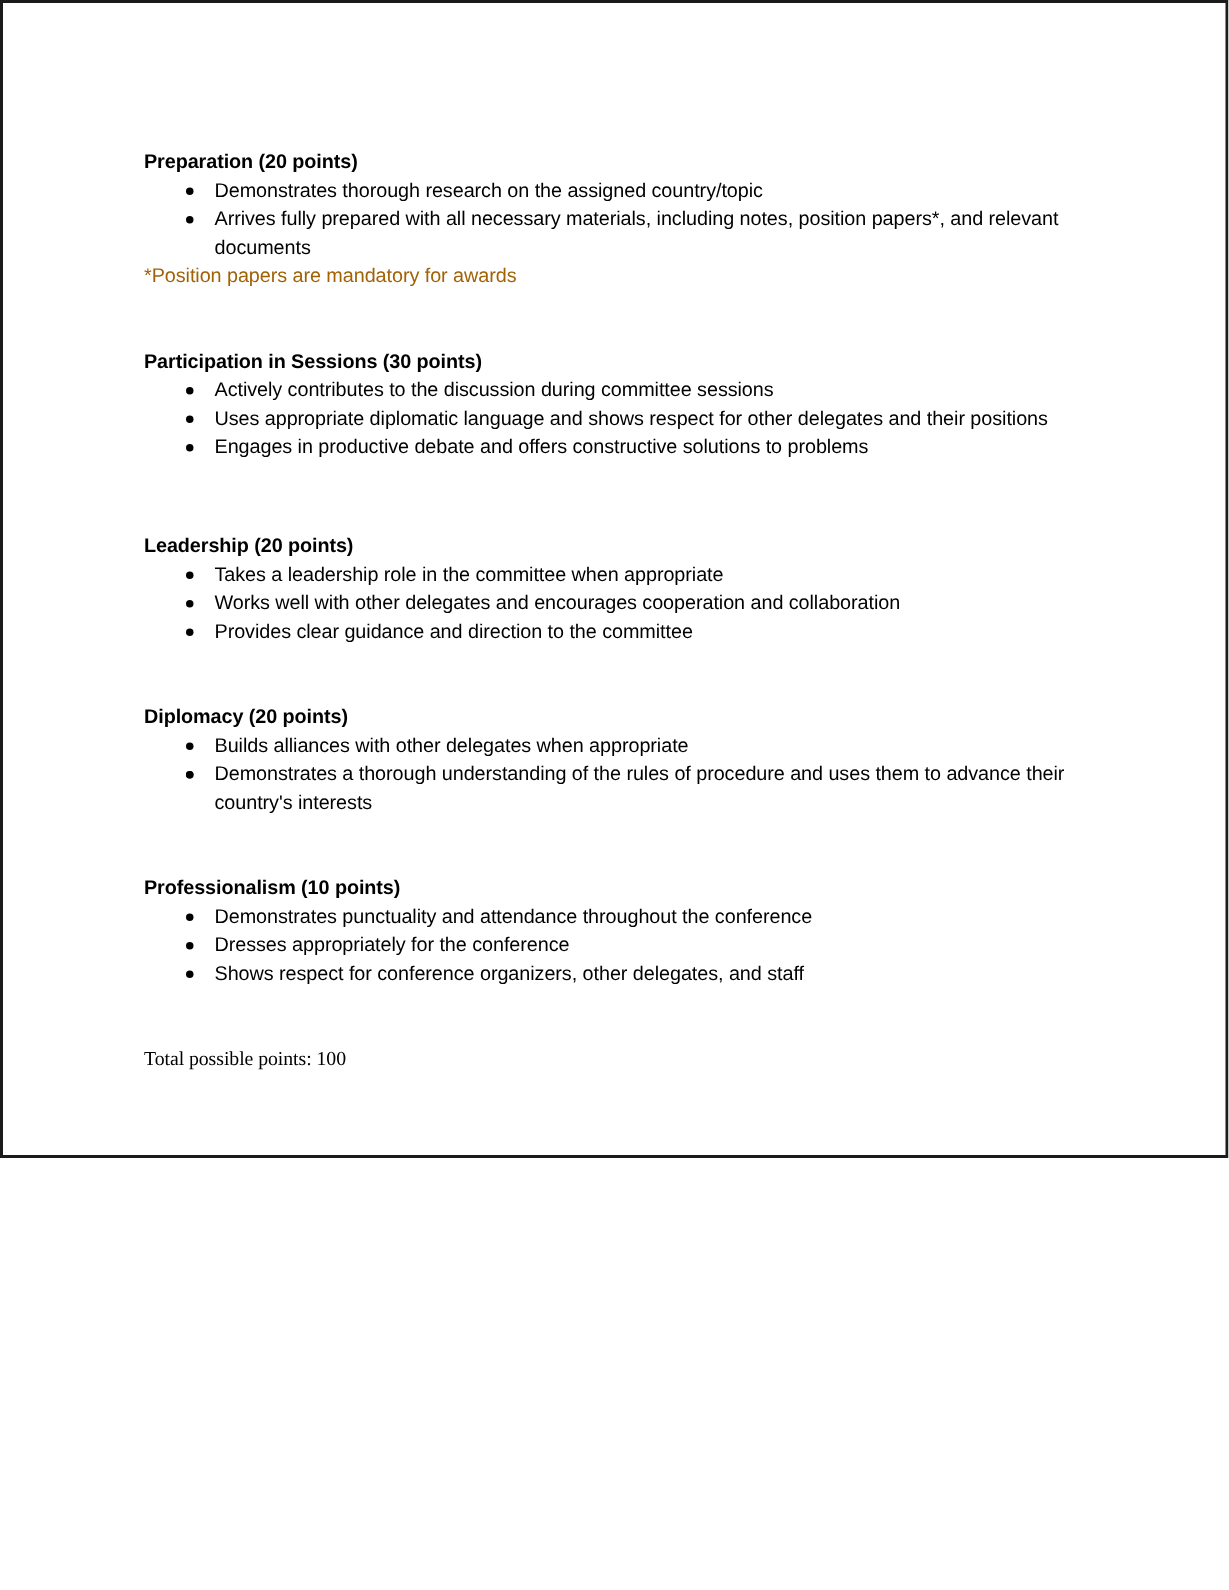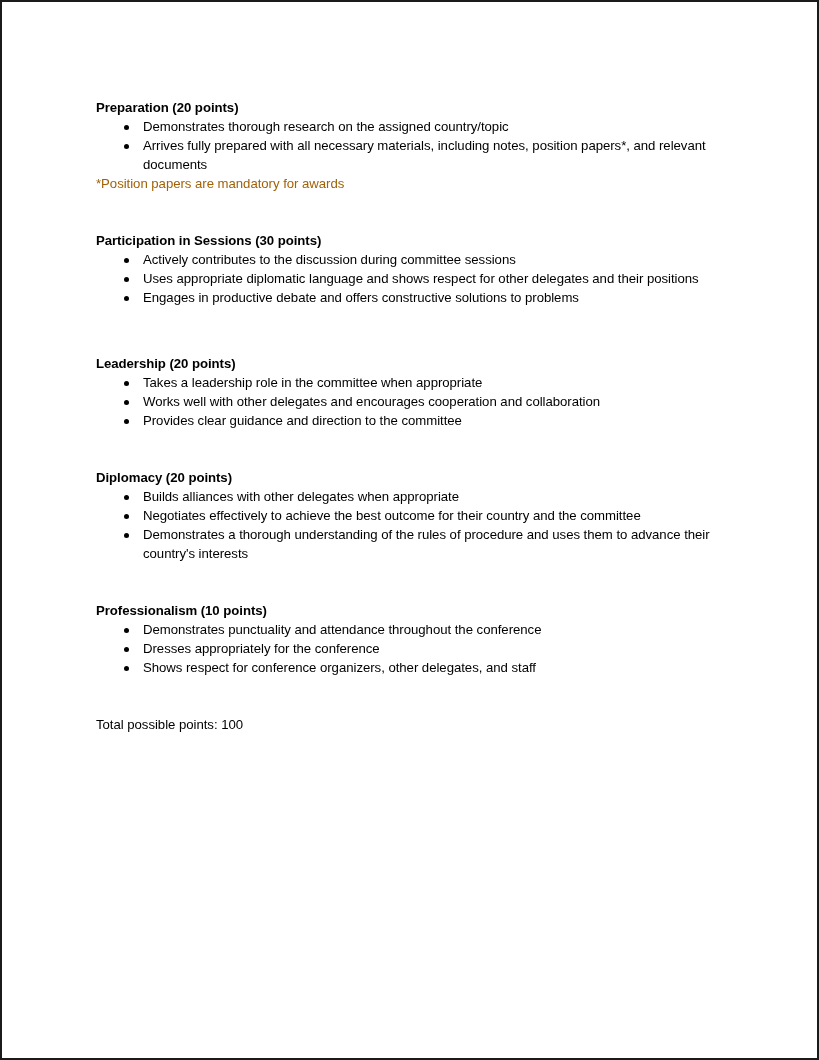--- a/index.html
+++ b/index.html
@@ -11,21 +11,21 @@
     width: 819px;
     height: 1060px;
     font-family: "Liberation Sans", sans-serif;
     -webkit-font-smoothing: none;
   }
 
   .page {
     position: relative;
     box-sizing: border-box;
     width: 819px;
-    height: 1060px;
+    height: 772px;
     background: #ffffff;
     border: 2px solid #1b1b1b;
     overflow: hidden;
   }
 
   .doc-body {
     position: absolute;
     left: 94px;
     top: 96px;
     width: 640px;
@@ -89,20 +89,21 @@
     margin: 0;
     letter-spacing: -0.04px;
   }
 
   .total-line {
     font-size: 13.2px;
     color: #000000;
     line-height: 19px;
     margin: 0;
     letter-spacing: -0.04px;
+    font-family: Liberation Serif, serif;
   }
 
   
   .gap-large { height: 38px; }
   .gap-small { height: 9px; }
 </style>
 </head>
 <body>
 
 <div class="page">
@@ -168,21 +169,20 @@
 
     <div class="section">
       <p class="section-heading">Diplomacy (20 points)</p>
       <ul class="bullet-list">
         <li class="bullet-item">
           <span class="bullet-marker"></span>
           <span>Builds alliances with other delegates when appropriate</span>
         </li>
         <li class="bullet-item">
           <span class="bullet-marker"></span>
-          <span>Negotiates effectively to achieve the best outcome for their country and the committee</span>
         </li>
         <li class="bullet-item">
           <span class="bullet-marker"></span>
           <span>Demonstrates a thorough understanding of the rules of procedure and uses them to advance their country's interests</span>
         </li>
       </ul>
     </div>
 
     <div class="gap-large"></div>
 

